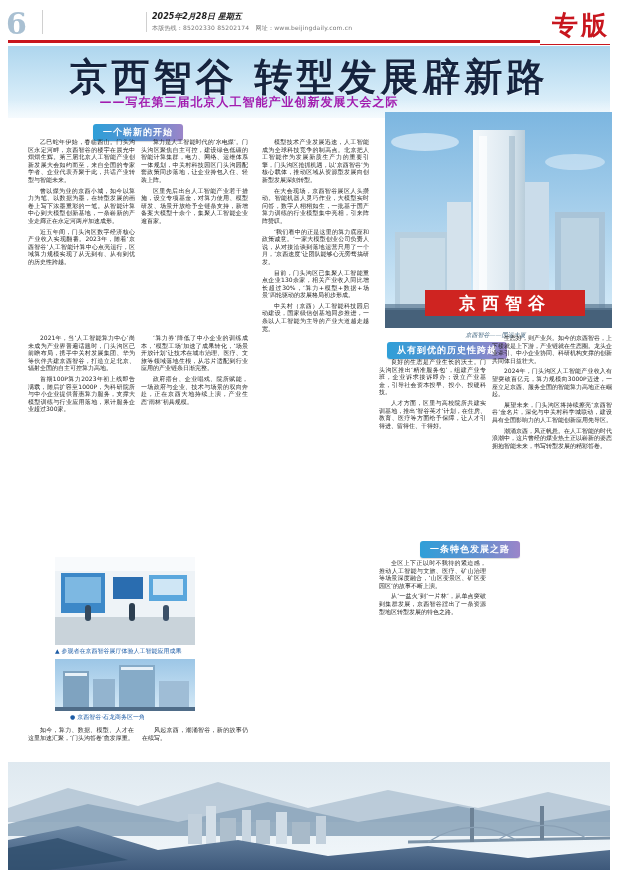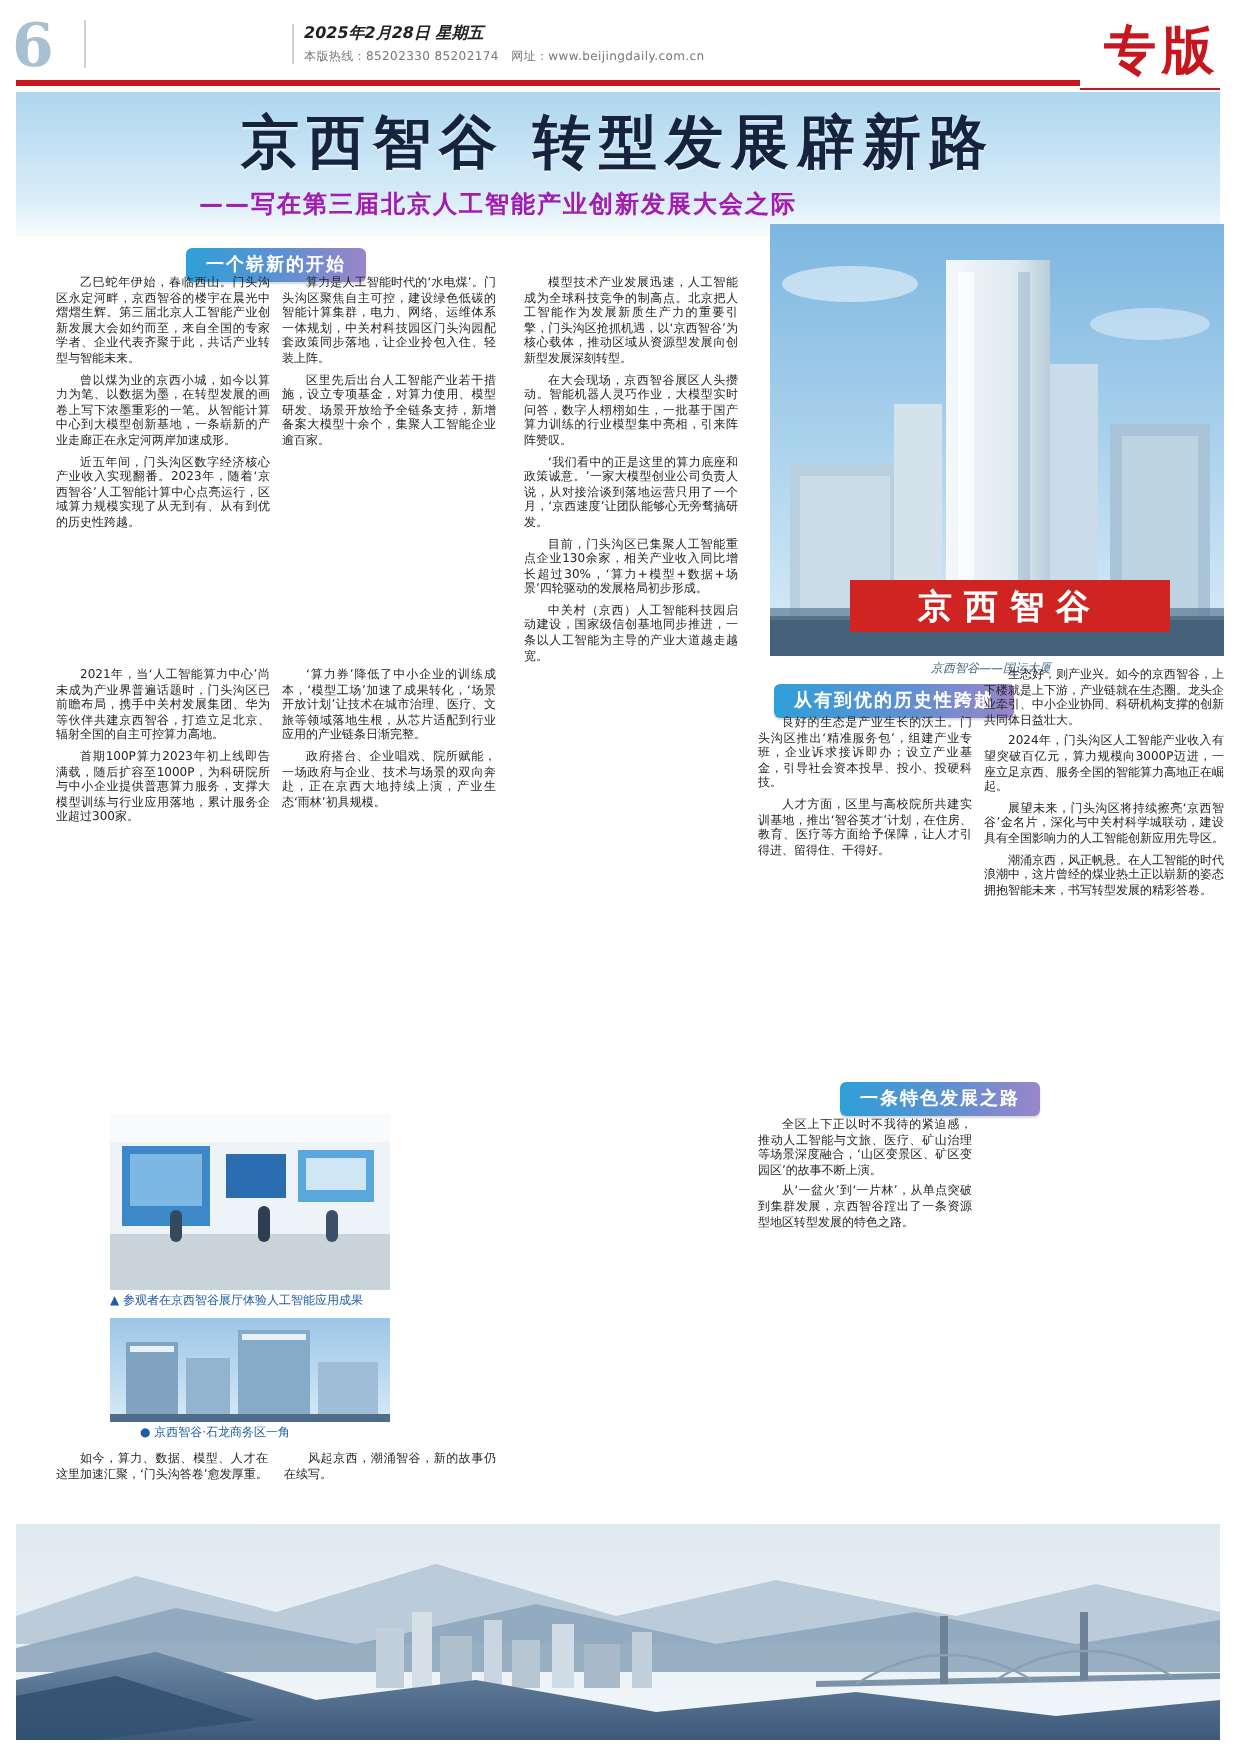--- a/index.html
+++ b/index.html
@@ -15,21 +15,21 @@
   .infoline{left:152px;top:24px;font-size:6px;color:#777;letter-spacing:.2px;}
   .section-label{right:8px;top:8px;font-size:26px;font-weight:bold;color:#c8161e;letter-spacing:3px;}
   .rule-thick{left:8px;top:40px;width:532px;height:3px;background:#c8161e;}
   .rule-thin{left:540px;top:44px;width:70px;height:1px;background:#c8161e;}
 
   
   .banner{left:8px;top:46px;width:602px;height:72px;
           background:linear-gradient(180deg,#aed6ee 0%,#cde7f6 55%,#e9f5fc 100%);}
   .banner:after{content:"";position:absolute;left:0;bottom:0;width:100%;height:18px;
           background:linear-gradient(180deg,rgba(255,255,255,0),rgba(255,255,255,.55));}
-  .title{left:0;top:52px;width:618px;text-align:center;font-size:29px;font-weight:bold;
+  .title{left:0;top:52px;width:618px;text-align:center;font-size:38px;font-weight:bold;
          color:#15233e;letter-spacing:4px;font-family:"DejaVu Serif",serif;text-shadow:0 1px 1px rgba(255,255,255,.6);}
   .subtitle{left:0;top:94px;width:498px;text-align:center;font-size:12px;font-weight:bold;color:#a21caf;letter-spacing:1px;}
 
   
   .pillrow{text-align:center;}
   .pill{display:inline-block;padding:2px 10px;border-radius:3px;color:#fff;font-size:9px;font-weight:bold;
         letter-spacing:1px;background:linear-gradient(90deg,#2f9fd8 0%,#5e90d0 55%,#9b85c9 100%);
         box-shadow:0 1px 1px rgba(0,0,0,.15);}
 
   

